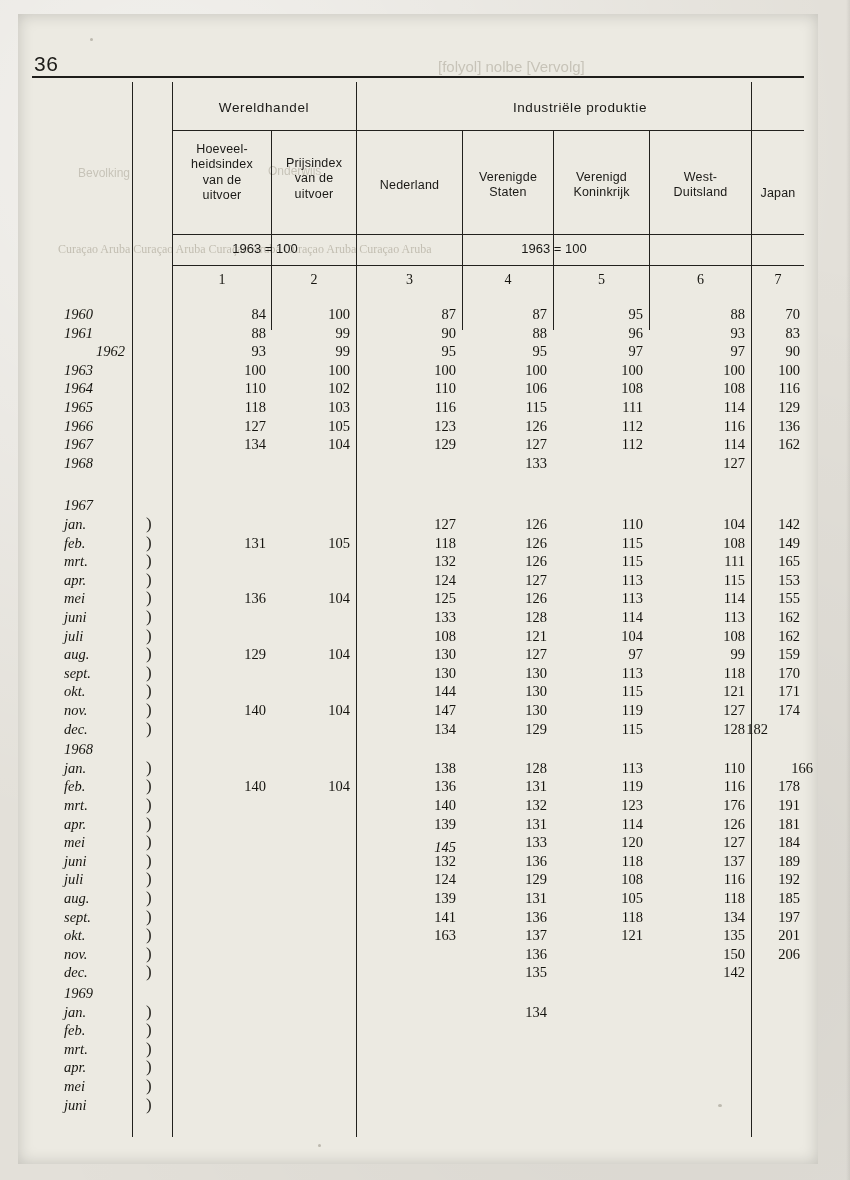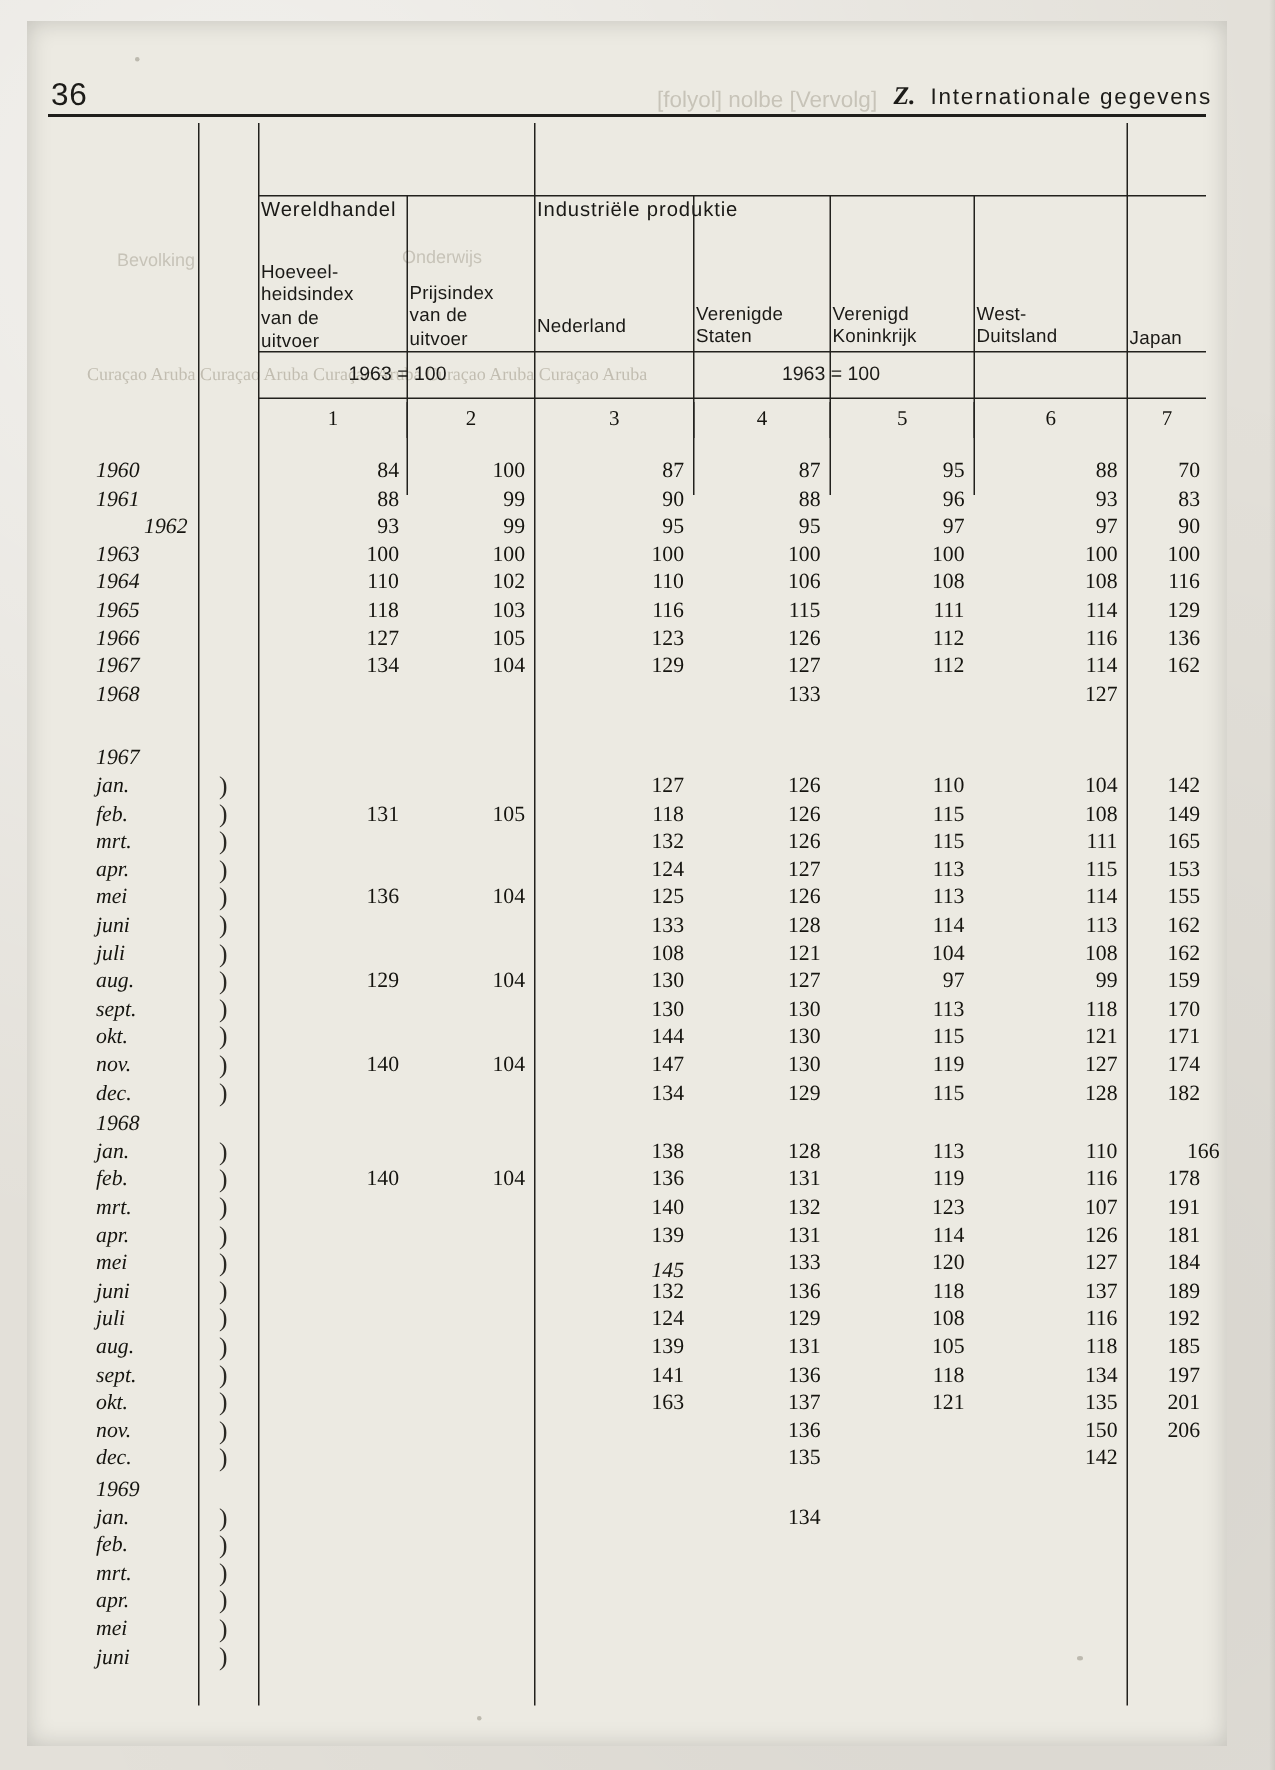--- a/index.html
+++ b/index.html
@@ -114,25 +114,24 @@
   }
   .h {
     position: absolute;
     height: 1px;
     background: #22211d;
   }
   .h2 { height: 2px; }
 
   .colhdr {
     position: absolute;
-    text-align: left;
+    text-align: center;
     font-family: "Liberation Sans", sans-serif;
     color: #1a1916;
     line-height: 1.22;
-    margin-top: 32px;
   }
   .grp {
     font-size: 13.5px;
     letter-spacing: .6px;
   }
   .sub {
     font-size: 12.5px;
     letter-spacing: .2px;
   }
   .base {
@@ -190,23 +189,20 @@
 </head>
 <body>
 
 <div class="page">
   <div class="paper">
 
     <div class="pagenum">36</div>
 
     <div class="ghost" style="left:420px; top:44px; font-size:15px;">[folyol] nolbe [Vervolg]</div>
 
-    <div class="hdr-right">
-      <span class="sect">Z.</span><span>Internationale gegevens</span>
-    </div>
 
     <div class="rule" style="left:14px; top:62px; width:772px; height:2px;"></div>
 
     <div class="ghost" style="left:60px; top:152px; font-size:12px;">Bevolking</div>
     <div class="ghost" style="left:250px; top:150px; font-size:12px;">Onderwijs</div>
     <div class="bleed" style="left:40px; top:228px;">Curaçao   Aruba   Curaçao   Aruba   Curaçao   Aruba   Curaçao   Aruba   Curaçao   Aruba</div>
 
     <div class="tbl">
 
       <div class="v" style="left:98px;  top:0px;   height:1055px;"></div>
@@ -413,21 +409,21 @@
           <div class="cell" style="left: 443px; width: 70px; top: 620px;">130</div>
           <div class="cell" style="left: 539px; width: 70px; top: 620px;">119</div>
           <div class="cell" style="left: 641px; width: 70px; top: 620px;">127</div>
           <div class="cell" style="left: 696px; width: 70px; top: 620px;">174</div>
           <div class="rowlabel" style="left: 30px; top: 638.6px;">dec.</div>
           <div class="brace" style="left: 112px; top: 636.6px;">)</div>
           <div class="cell" style="left: 352px; width: 70px; top: 638.6px;">134</div>
           <div class="cell" style="left: 443px; width: 70px; top: 638.6px;">129</div>
           <div class="cell" style="left: 539px; width: 70px; top: 638.6px;">115</div>
           <div class="cell" style="left: 641px; width: 70px; top: 638.6px;">128</div>
-          <div class="cell" style="left: 696px; width: 70px; top: 638.6px;">182</div>
+          <div class="cell" style="left: 664px; width: 70px; top: 638.6px;">182</div>
           <div class="rowlabel" style="left: 30px; top: 659.2px;">1968</div>
           <div class="rowlabel" style="left: 30px; top: 677.8px;">jan.</div>
           <div class="brace" style="left: 112px; top: 675.8px;">)</div>
           <div class="cell" style="left: 352px; width: 70px; top: 677.8px;">138</div>
           <div class="cell" style="left: 443px; width: 70px; top: 677.8px;">128</div>
           <div class="cell" style="left: 539px; width: 70px; top: 677.8px;">113</div>
           <div class="cell" style="left: 641px; width: 70px; top: 677.8px;">110</div>
           <div class="cell" style="left: 696px; width: 70px; top: 677.8px; margin-left: 13px;">166</div>
           <div class="rowlabel" style="left: 30px; top: 696.4px;">feb.</div>
           <div class="brace" style="left: 112px; top: 694.4px;">)</div>
@@ -436,21 +432,21 @@
           <div class="cell" style="left: 352px; width: 70px; top: 696.4px;">136</div>
           <div class="cell" style="left: 443px; width: 70px; top: 696.4px;">131</div>
           <div class="cell" style="left: 539px; width: 70px; top: 696.4px;">119</div>
           <div class="cell" style="left: 641px; width: 70px; top: 696.4px;">116</div>
           <div class="cell" style="left: 696px; width: 70px; top: 696.4px;">178</div>
           <div class="rowlabel" style="left: 30px; top: 715px;">mrt.</div>
           <div class="brace" style="left: 112px; top: 713px;">)</div>
           <div class="cell" style="left: 352px; width: 70px; top: 715px;">140</div>
           <div class="cell" style="left: 443px; width: 70px; top: 715px;">132</div>
           <div class="cell" style="left: 539px; width: 70px; top: 715px;">123</div>
-          <div class="cell" style="left: 641px; width: 70px; top: 715px;">107</div>
+          <div class="cell" style="left: 641px; width: 70px; top: 715px;">176</div>
           <div class="cell" style="left: 696px; width: 70px; top: 715px;">191</div>
           <div class="rowlabel" style="left: 30px; top: 733.6px;">apr.</div>
           <div class="brace" style="left: 112px; top: 731.6px;">)</div>
           <div class="cell" style="left: 352px; width: 70px; top: 733.6px;">139</div>
           <div class="cell" style="left: 443px; width: 70px; top: 733.6px;">131</div>
           <div class="cell" style="left: 539px; width: 70px; top: 733.6px;">114</div>
           <div class="cell" style="left: 641px; width: 70px; top: 733.6px;">126</div>
           <div class="cell" style="left: 696px; width: 70px; top: 733.6px;">181</div>
           <div class="rowlabel" style="left: 30px; top: 752.2px;">mei</div>
           <div class="brace" style="left: 112px; top: 750.2px;">)</div>

